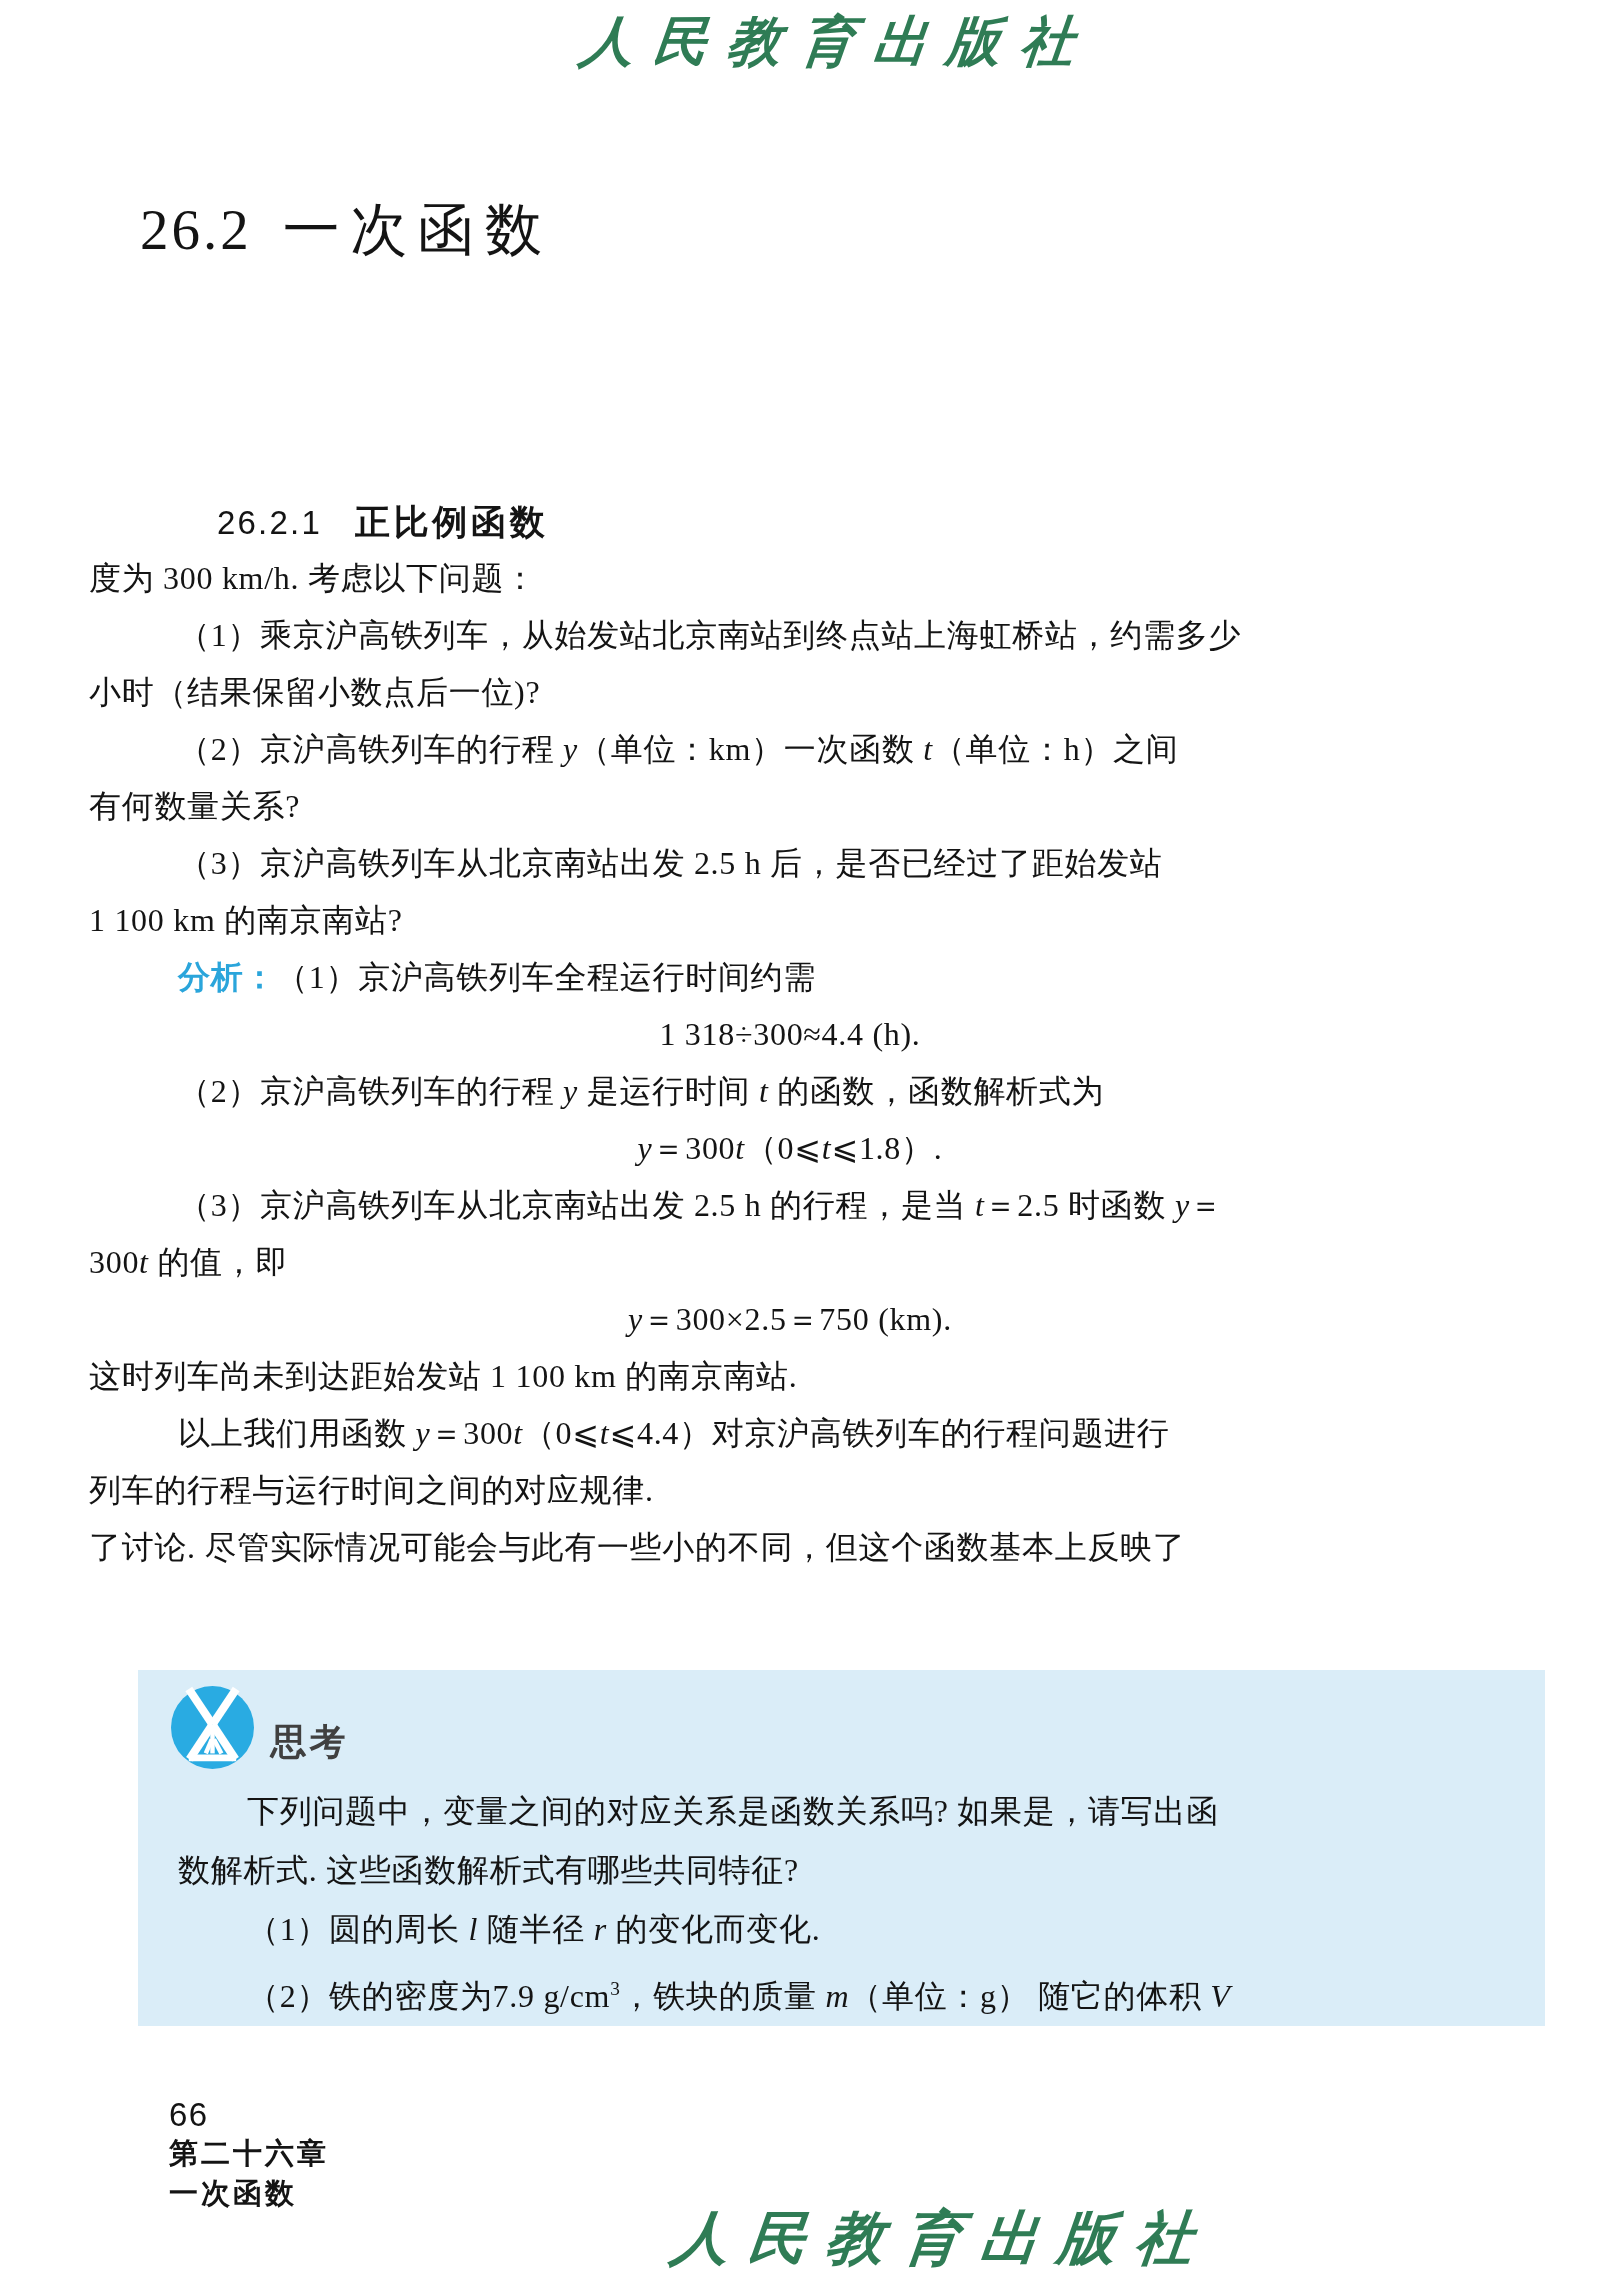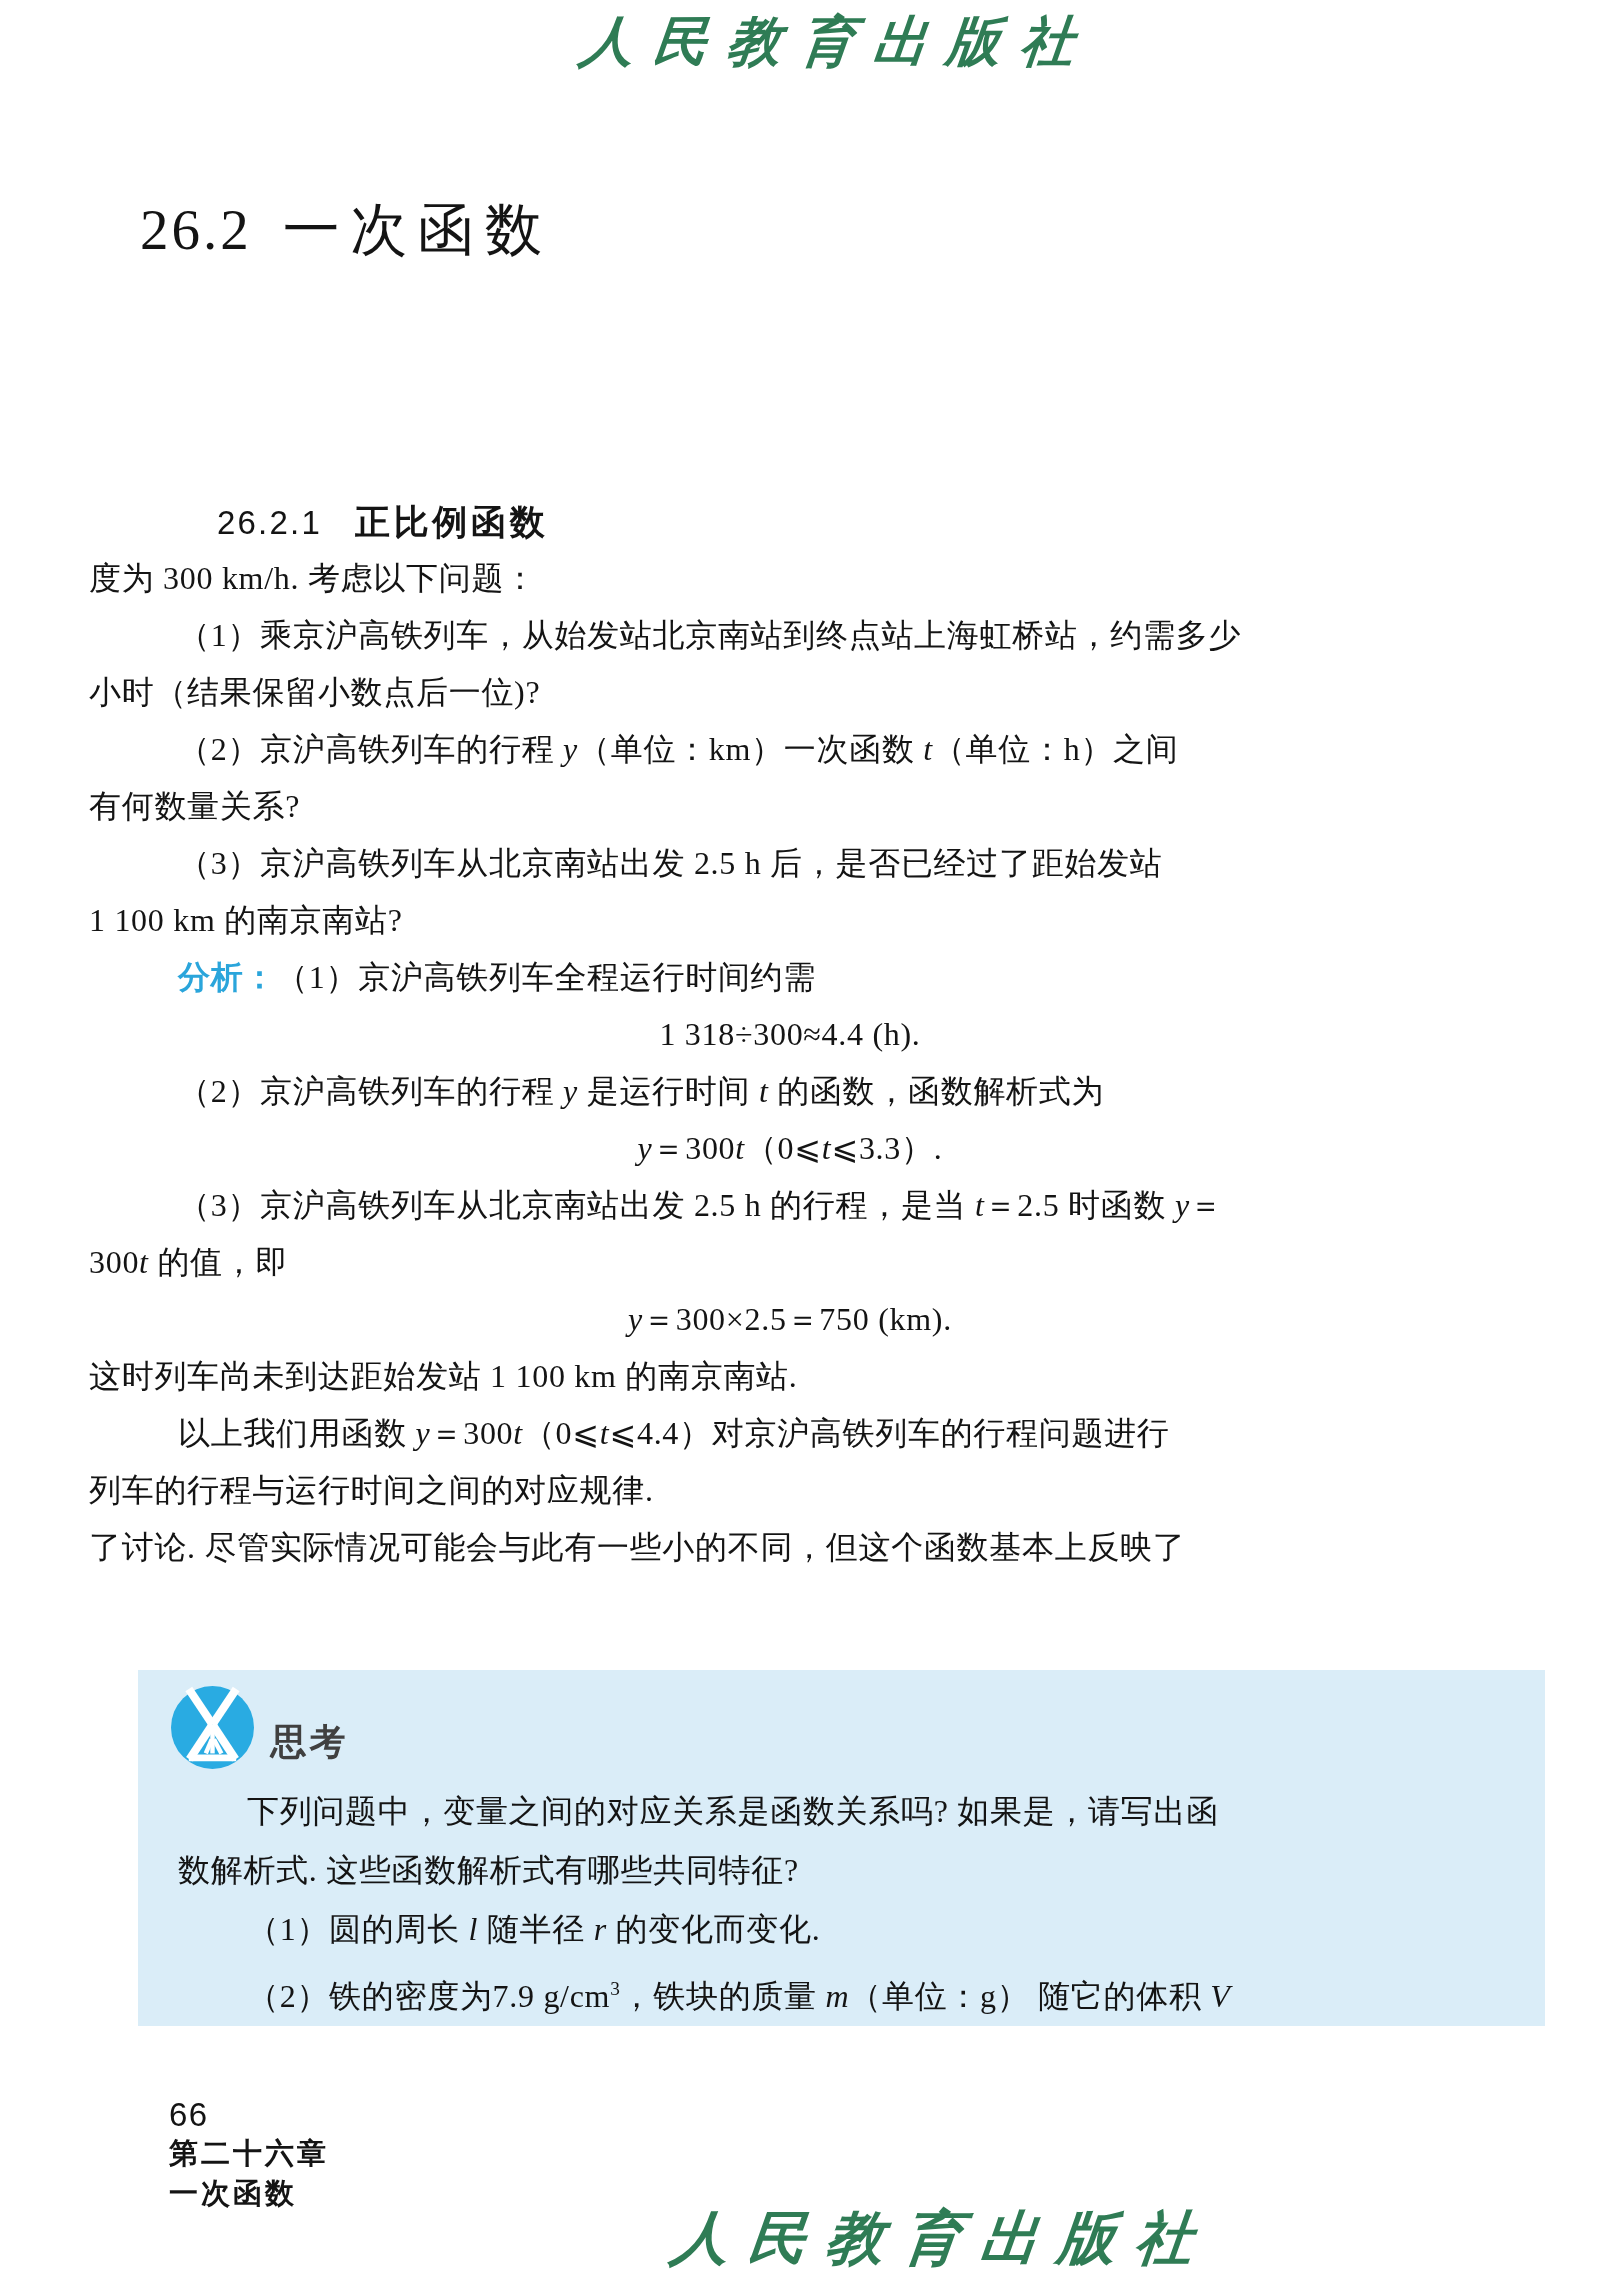--- a/index.html
+++ b/index.html
@@ -108,21 +108,21 @@
       <div class="line"><span>度为 300 km/h. 考虑以下问题：</span></div>
       <div class="line indent"><span>（1）乘京沪高铁列车，从始发站北京南站到终点站上海虹桥站，约需多少</span></div>
       <div class="line"><span>小时（结果保留小数点后一位)?</span></div>
       <div class="line indent"><span>（2）京沪高铁列车的行程 </span><span class="seg-i">y</span><span>（单位：km）一次函数 </span><span class="seg-i">t</span><span>（单位：h）之间</span></div>
       <div class="line"><span>有何数量关系?</span></div>
       <div class="line indent"><span>（3）京沪高铁列车从北京南站出发 2.5 h 后，是否已经过了距始发站</span></div>
       <div class="line"><span>1 100 km 的南京南站?</span></div>
       <div class="line indent"><span class="seg-accent">分析：</span><span>（1）京沪高铁列车全程运行时间约需</span></div>
       <div class="line center"><span>1 318÷300≈4.4 (h).</span></div>
       <div class="line indent"><span>（2）京沪高铁列车的行程 </span><span class="seg-i">y</span><span> 是运行时间 </span><span class="seg-i">t</span><span> 的函数，函数解析式为</span></div>
-      <div class="line center"><span class="seg-i">y</span><span>＝300</span><span class="seg-i">t</span><span>（0⩽</span><span class="seg-i">t</span><span>⩽3.3）.</span></div>
+      <div class="line center"><span class="seg-i">y</span><span>＝300</span><span class="seg-i">t</span><span>（0⩽</span><span class="seg-i">t</span><span>⩽1.8）.</span></div>
       <div class="line indent"><span>（3）京沪高铁列车从北京南站出发 2.5 h 的行程，是当 </span><span class="seg-i">t</span><span>＝2.5 时函数 </span><span class="seg-i">y</span><span>＝</span></div>
       <div class="line"><span>300</span><span class="seg-i">t</span><span> 的值，即</span></div>
       <div class="line center"><span class="seg-i">y</span><span>＝300×2.5＝750 (km).</span></div>
       <div class="line"><span>这时列车尚未到达距始发站 1 100 km 的南京南站.</span></div>
       <div class="line indent"><span>以上我们用函数 </span><span class="seg-i">y</span><span>＝300</span><span class="seg-i">t</span><span>（0⩽</span><span class="seg-i">t</span><span>⩽4.4）对京沪高铁列车的行程问题进行</span></div>
       <div class="line"><span>列车的行程与运行时间之间的对应规律.</span></div>
       <div class="line"><span>了讨论. 尽管实际情况可能会与此有一些小的不同，但这个函数基本上反映了</span></div>
     </div>
 
   <div class="think-box">

